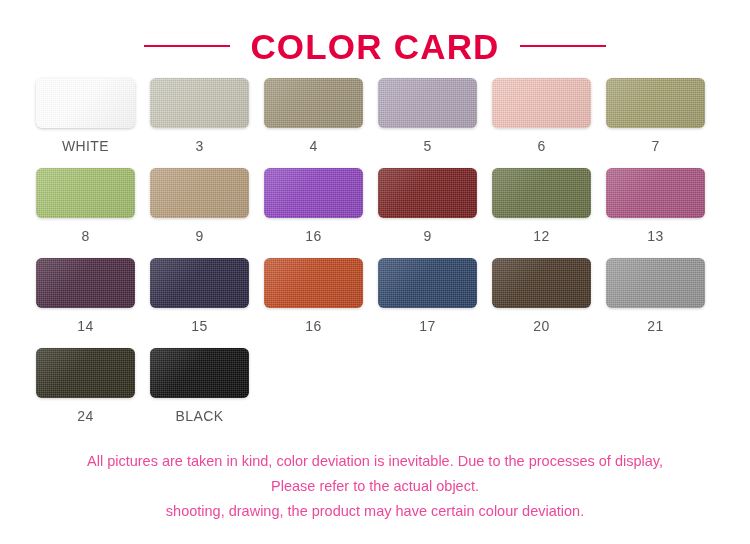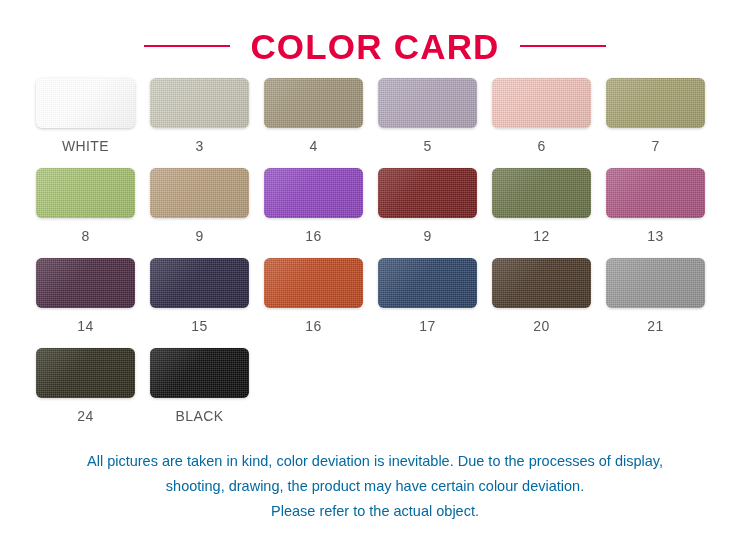--- a/index.html
+++ b/index.html
@@ -119,21 +119,21 @@
     white-space: nowrap;
   }
 
   
   .footer {
     padding-top: 11px;
     text-align: center;
   }
   .footer-line {
     font-size: 14.5px;
-    color: #0369a1;
+    color: #ec4899;
     line-height: 25px;
     white-space: nowrap;
   }
 </style>
 </head>
 <body>
 
 <div class="page">
 
   <div class="header">
@@ -228,17 +228,17 @@
         </div>
         <div class="cell">
           <div class="swatch" style="background-image: ; background-position-x: ; background-position-y: ; background-size: ; background-repeat: ; background-attachment: ; background-origin: ; background-clip: ; background-color: rgb(13, 13, 13); --c: #0d0d0d;"></div>
           <div class="label">BLACK</div>
         </div>
       </div>
     </div>
 
   <div class="footer" id="footer">
       <div class="footer-line">All pictures are taken in kind, color deviation is inevitable. Due to the processes of display,</div>
+      <div class="footer-line">Please refer to the actual object.</div>
       <div class="footer-line">shooting, drawing, the product may have certain colour deviation.</div>
-      <div class="footer-line">Please refer to the actual object.</div>
     </div>
 
 </div>
 
 </body></html>

